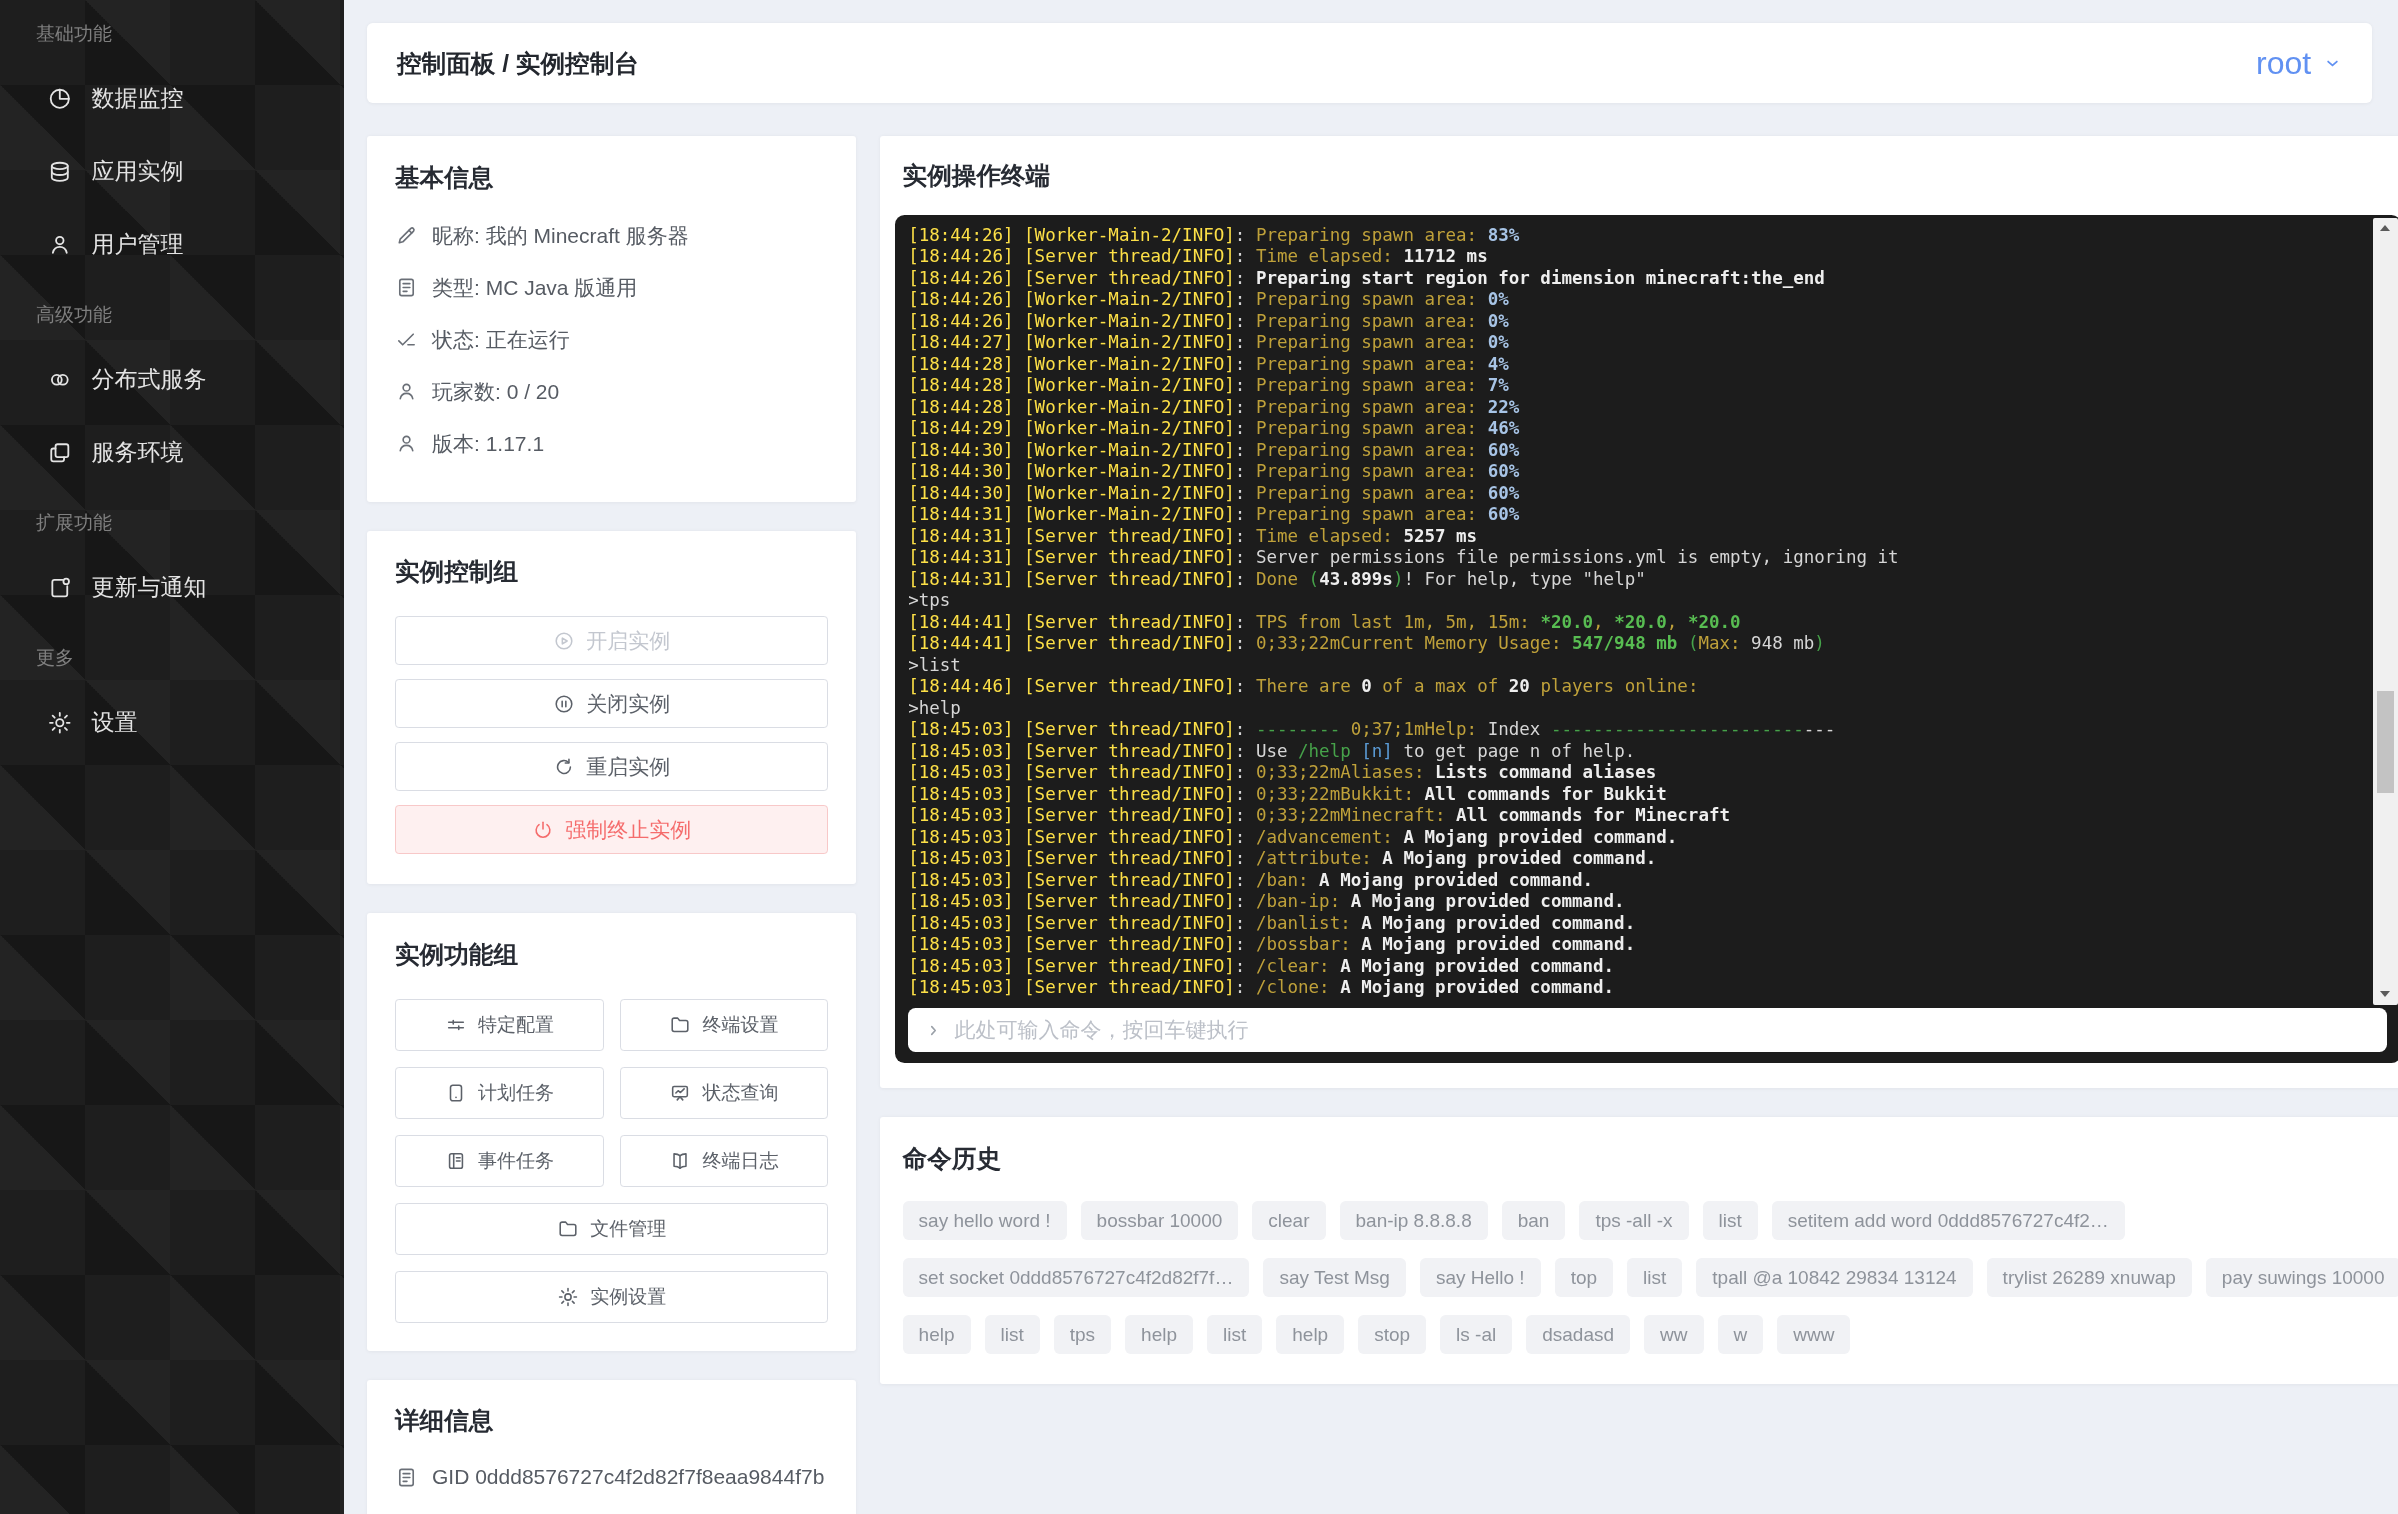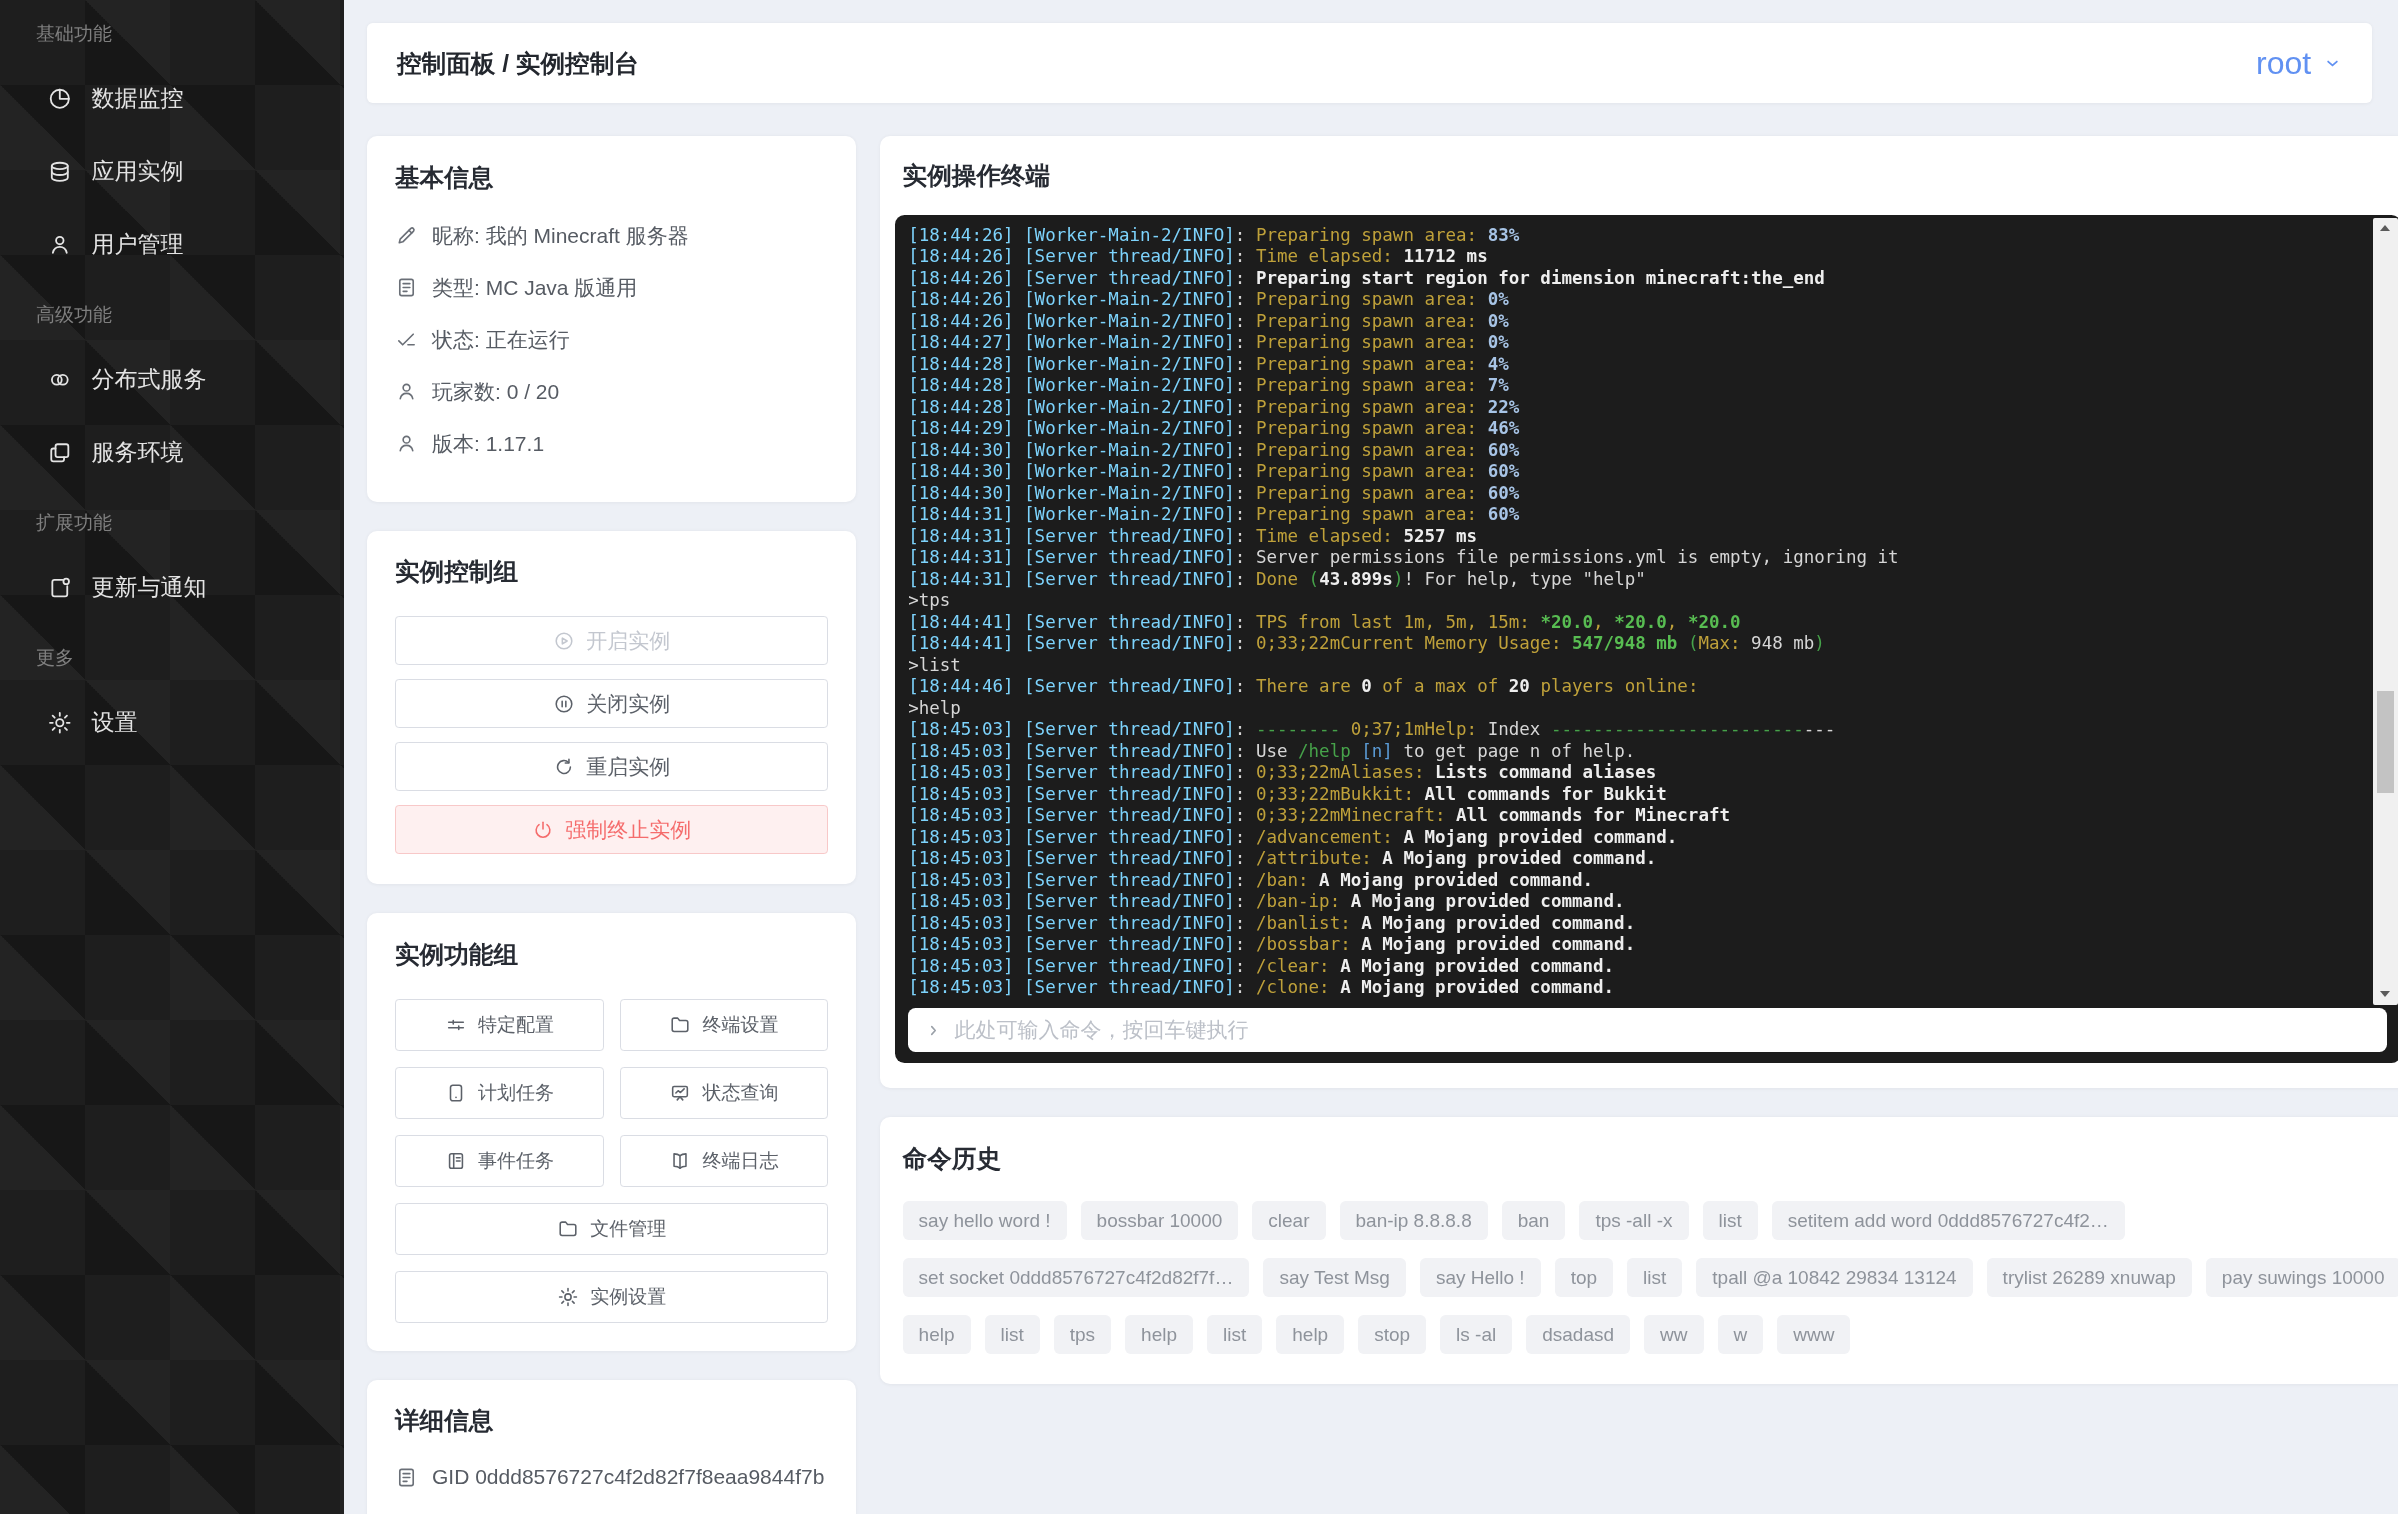--- a/index.html
+++ b/index.html
@@ -36,21 +36,21 @@
     display:flex; align-items:center; justify-content:space-between; padding:0 30px; margin-bottom:33px;
   }
   .breadcrumb { font-size:24.6px; font-weight:bold; color:#23272e; }
   .user-menu { display:flex; align-items:center; gap:11.4px; color:#6191f2; font-size:32px; cursor:pointer; }
   .user-menu .icon { width:19px; height:19px; }
 
   .cols { display:flex; gap:24px; align-items:flex-start; }
   .col-left { width:489px; flex:none; display:flex; flex-direction:column; gap:29px; }
   .col-right { flex:1; display:flex; flex-direction:column; gap:29px; }
 
-  .card { background:#fff; border-radius:10px; box-shadow:0 0.9px 3.8px rgba(0,0,0,0.05); padding:24.6px 28px 28px; }
+  .card { background:#fff; border-radius:3px; box-shadow:0 0.9px 3.8px rgba(0,0,0,0.05); padding:24.6px 28px 28px; }
   .card h3 { font-size:24.6px; color:#272b33; margin:0 0 28px; }
 
   .info-row { display:flex; align-items:center; gap:14px; font-size:21px; color:#565b63; margin-bottom:24px; }
   .info-row:last-child { margin-bottom:16px; }
   .info-row .icon { width:23px; height:23px; color:#6a6f77; }
 
   .ctl-btn {
     width:100%; height:49px; display:flex; align-items:center; justify-content:center; gap:11.4px;
     background:#fff; border:0.9px solid #dadde4; border-radius:3.8px; font-size:21px; color:#5c6169;
     margin-bottom:14px; cursor:pointer; font-family:inherit;
@@ -71,21 +71,21 @@
 
   
   .terminal-card { padding:23px 15px 24.6px; }
   .terminal-card h3 { margin:0 0 23px 7.6px; }
   .terminal { background:#1c1c1c; border-radius:9.5px; padding:9.5px 13.2px 11.4px; position:relative; }
   .term-log {
     font-family:"DejaVu Sans Mono",monospace; font-size:17.5px; line-height:21.5px;
     white-space:pre; overflow:hidden; height:774px; padding-right:32px;
   }
   .tline { height:21.5px; }
-  .seg-ts { color:#7dd3fc; }
+  .seg-ts { color:#fde047; }
   .seg-y  { color:#bfa13a; }
   .seg-w  { color:#d6d6d6; }
   .seg-wb { color:#eeeeee; font-weight:bold; }
   .seg-pb { color:#a7c4e6; font-weight:bold; }
   .seg-g  { color:#46a24a; }
   .seg-gb { color:#58bd52; font-weight:bold; }
   .seg-b  { color:#5b9bd5; }
 
   .scrollbar { position:absolute; top:2.8px; right:2.8px; width:24.6px; height:787px; background:#f0f0f0; border-radius:1.9px; }
   .sb-arrow { position:absolute; left:0; width:100%; height:21px; }

